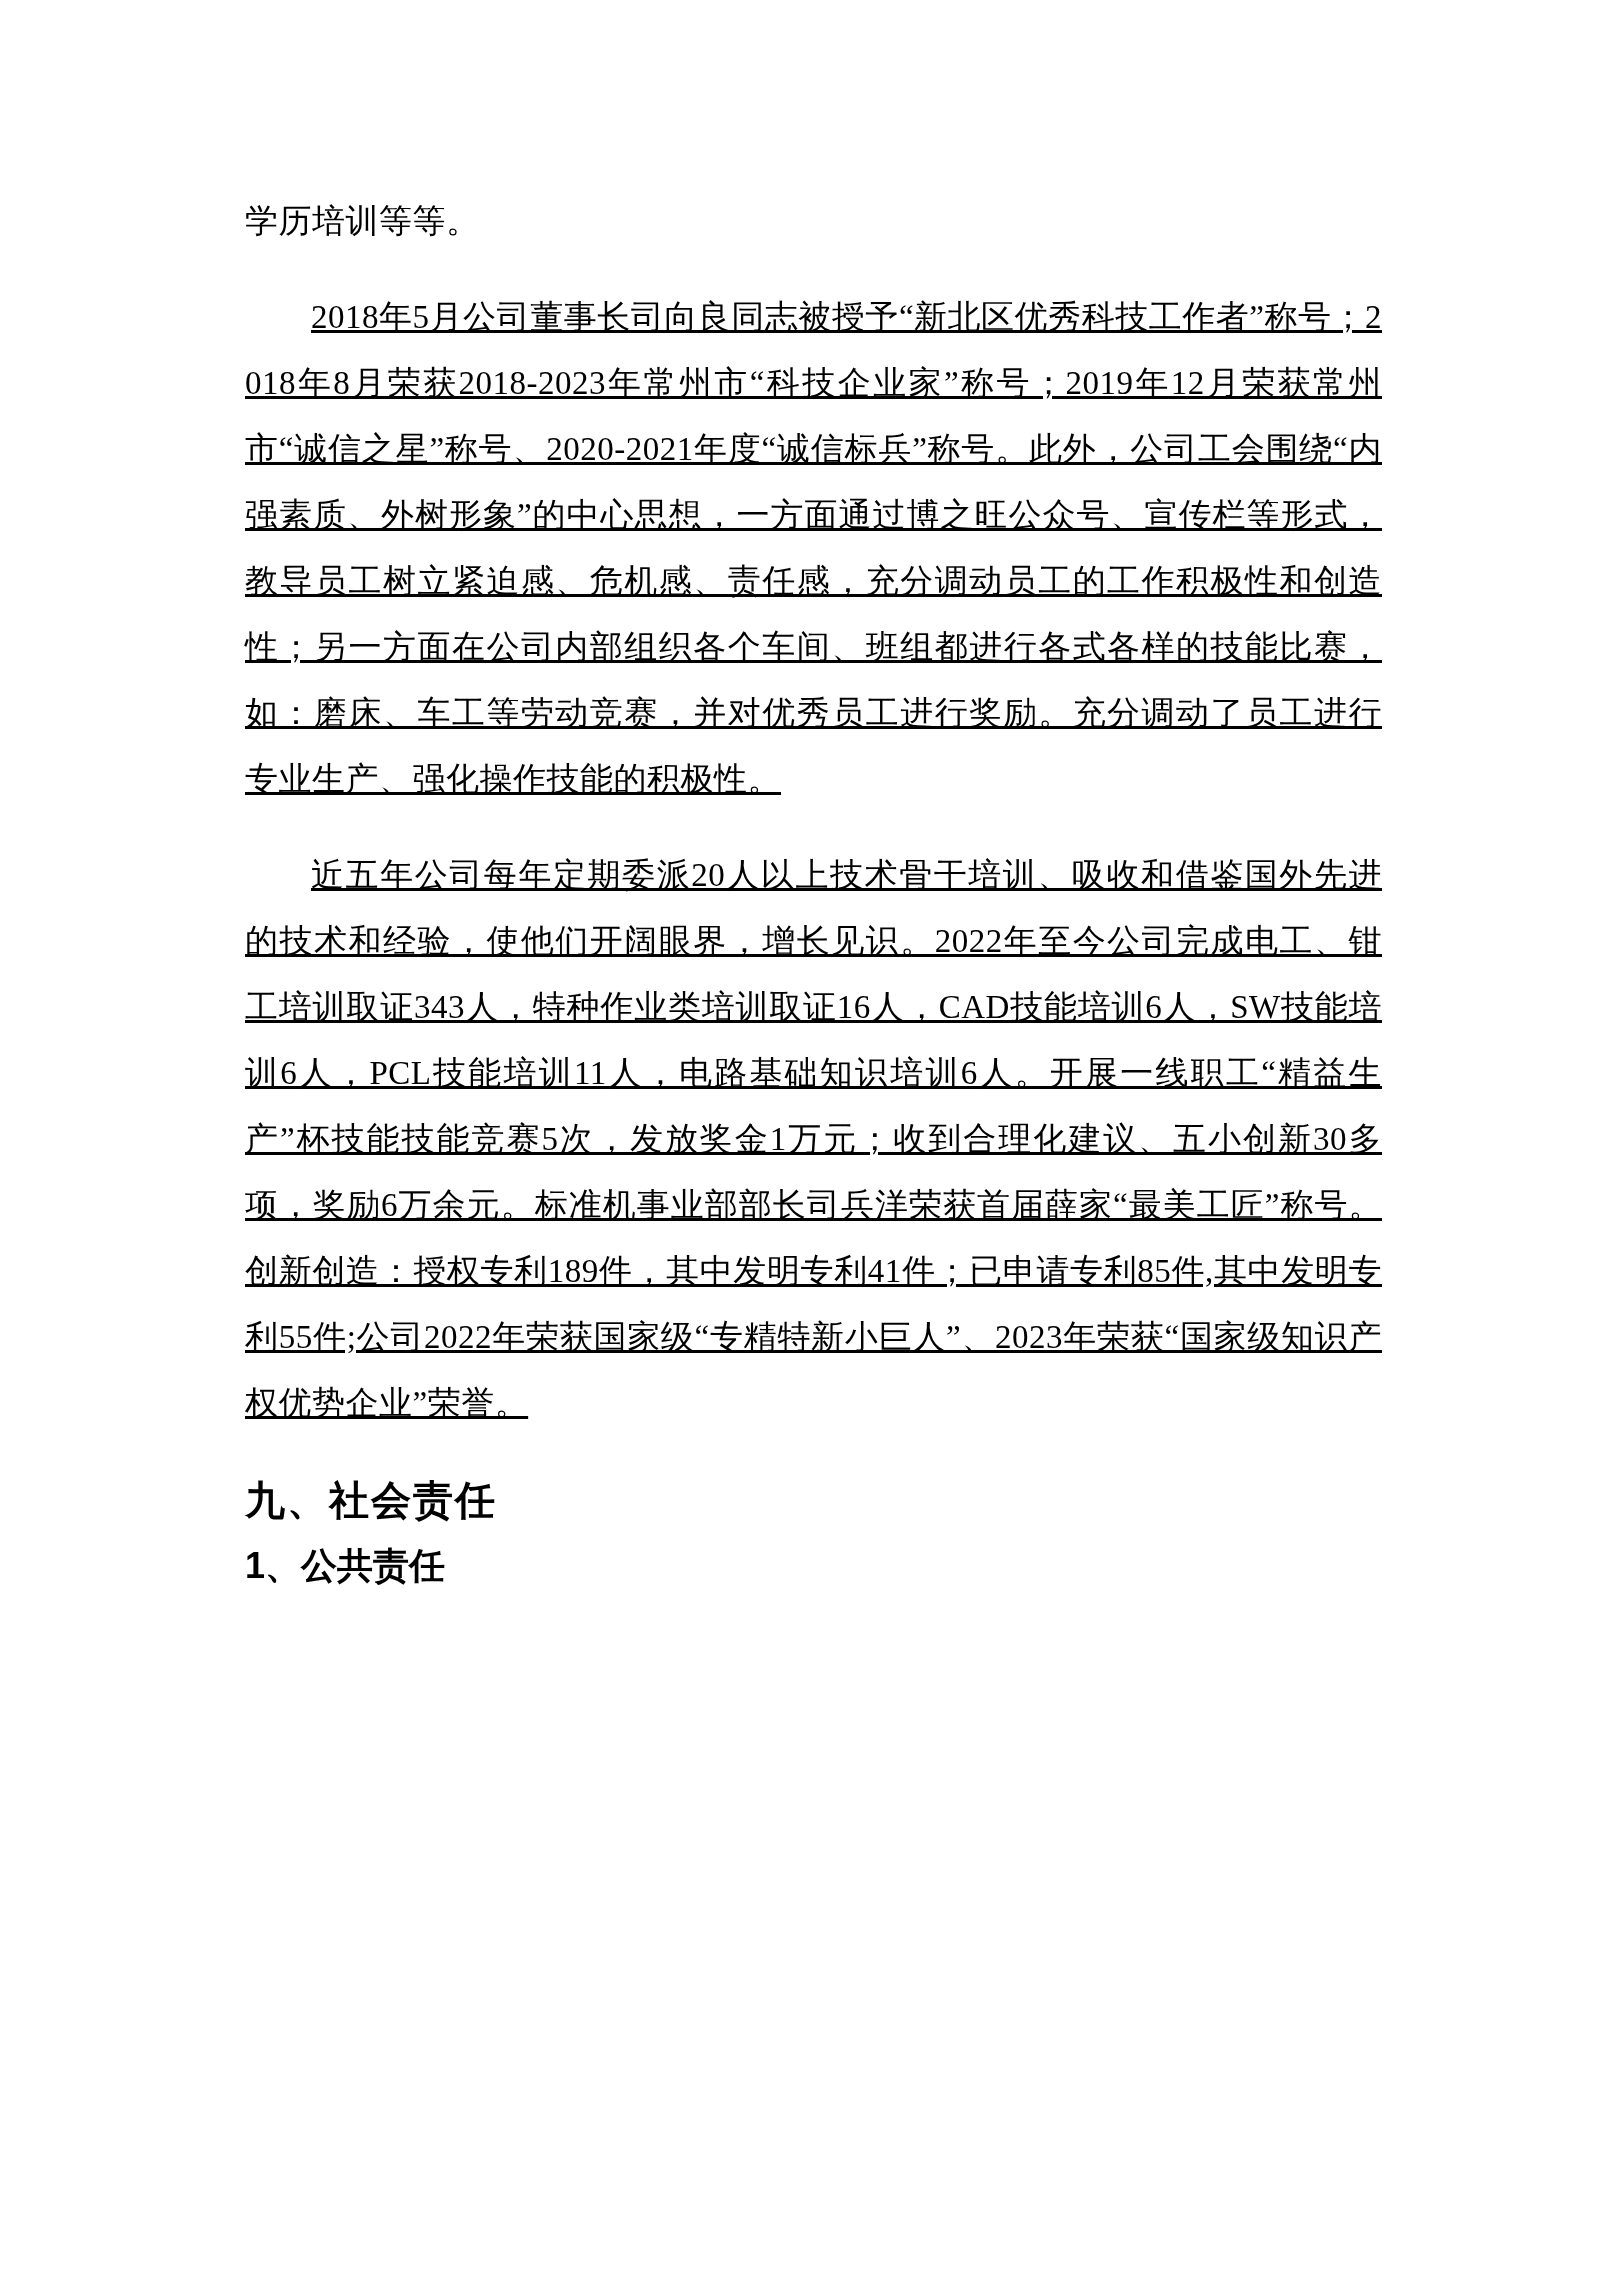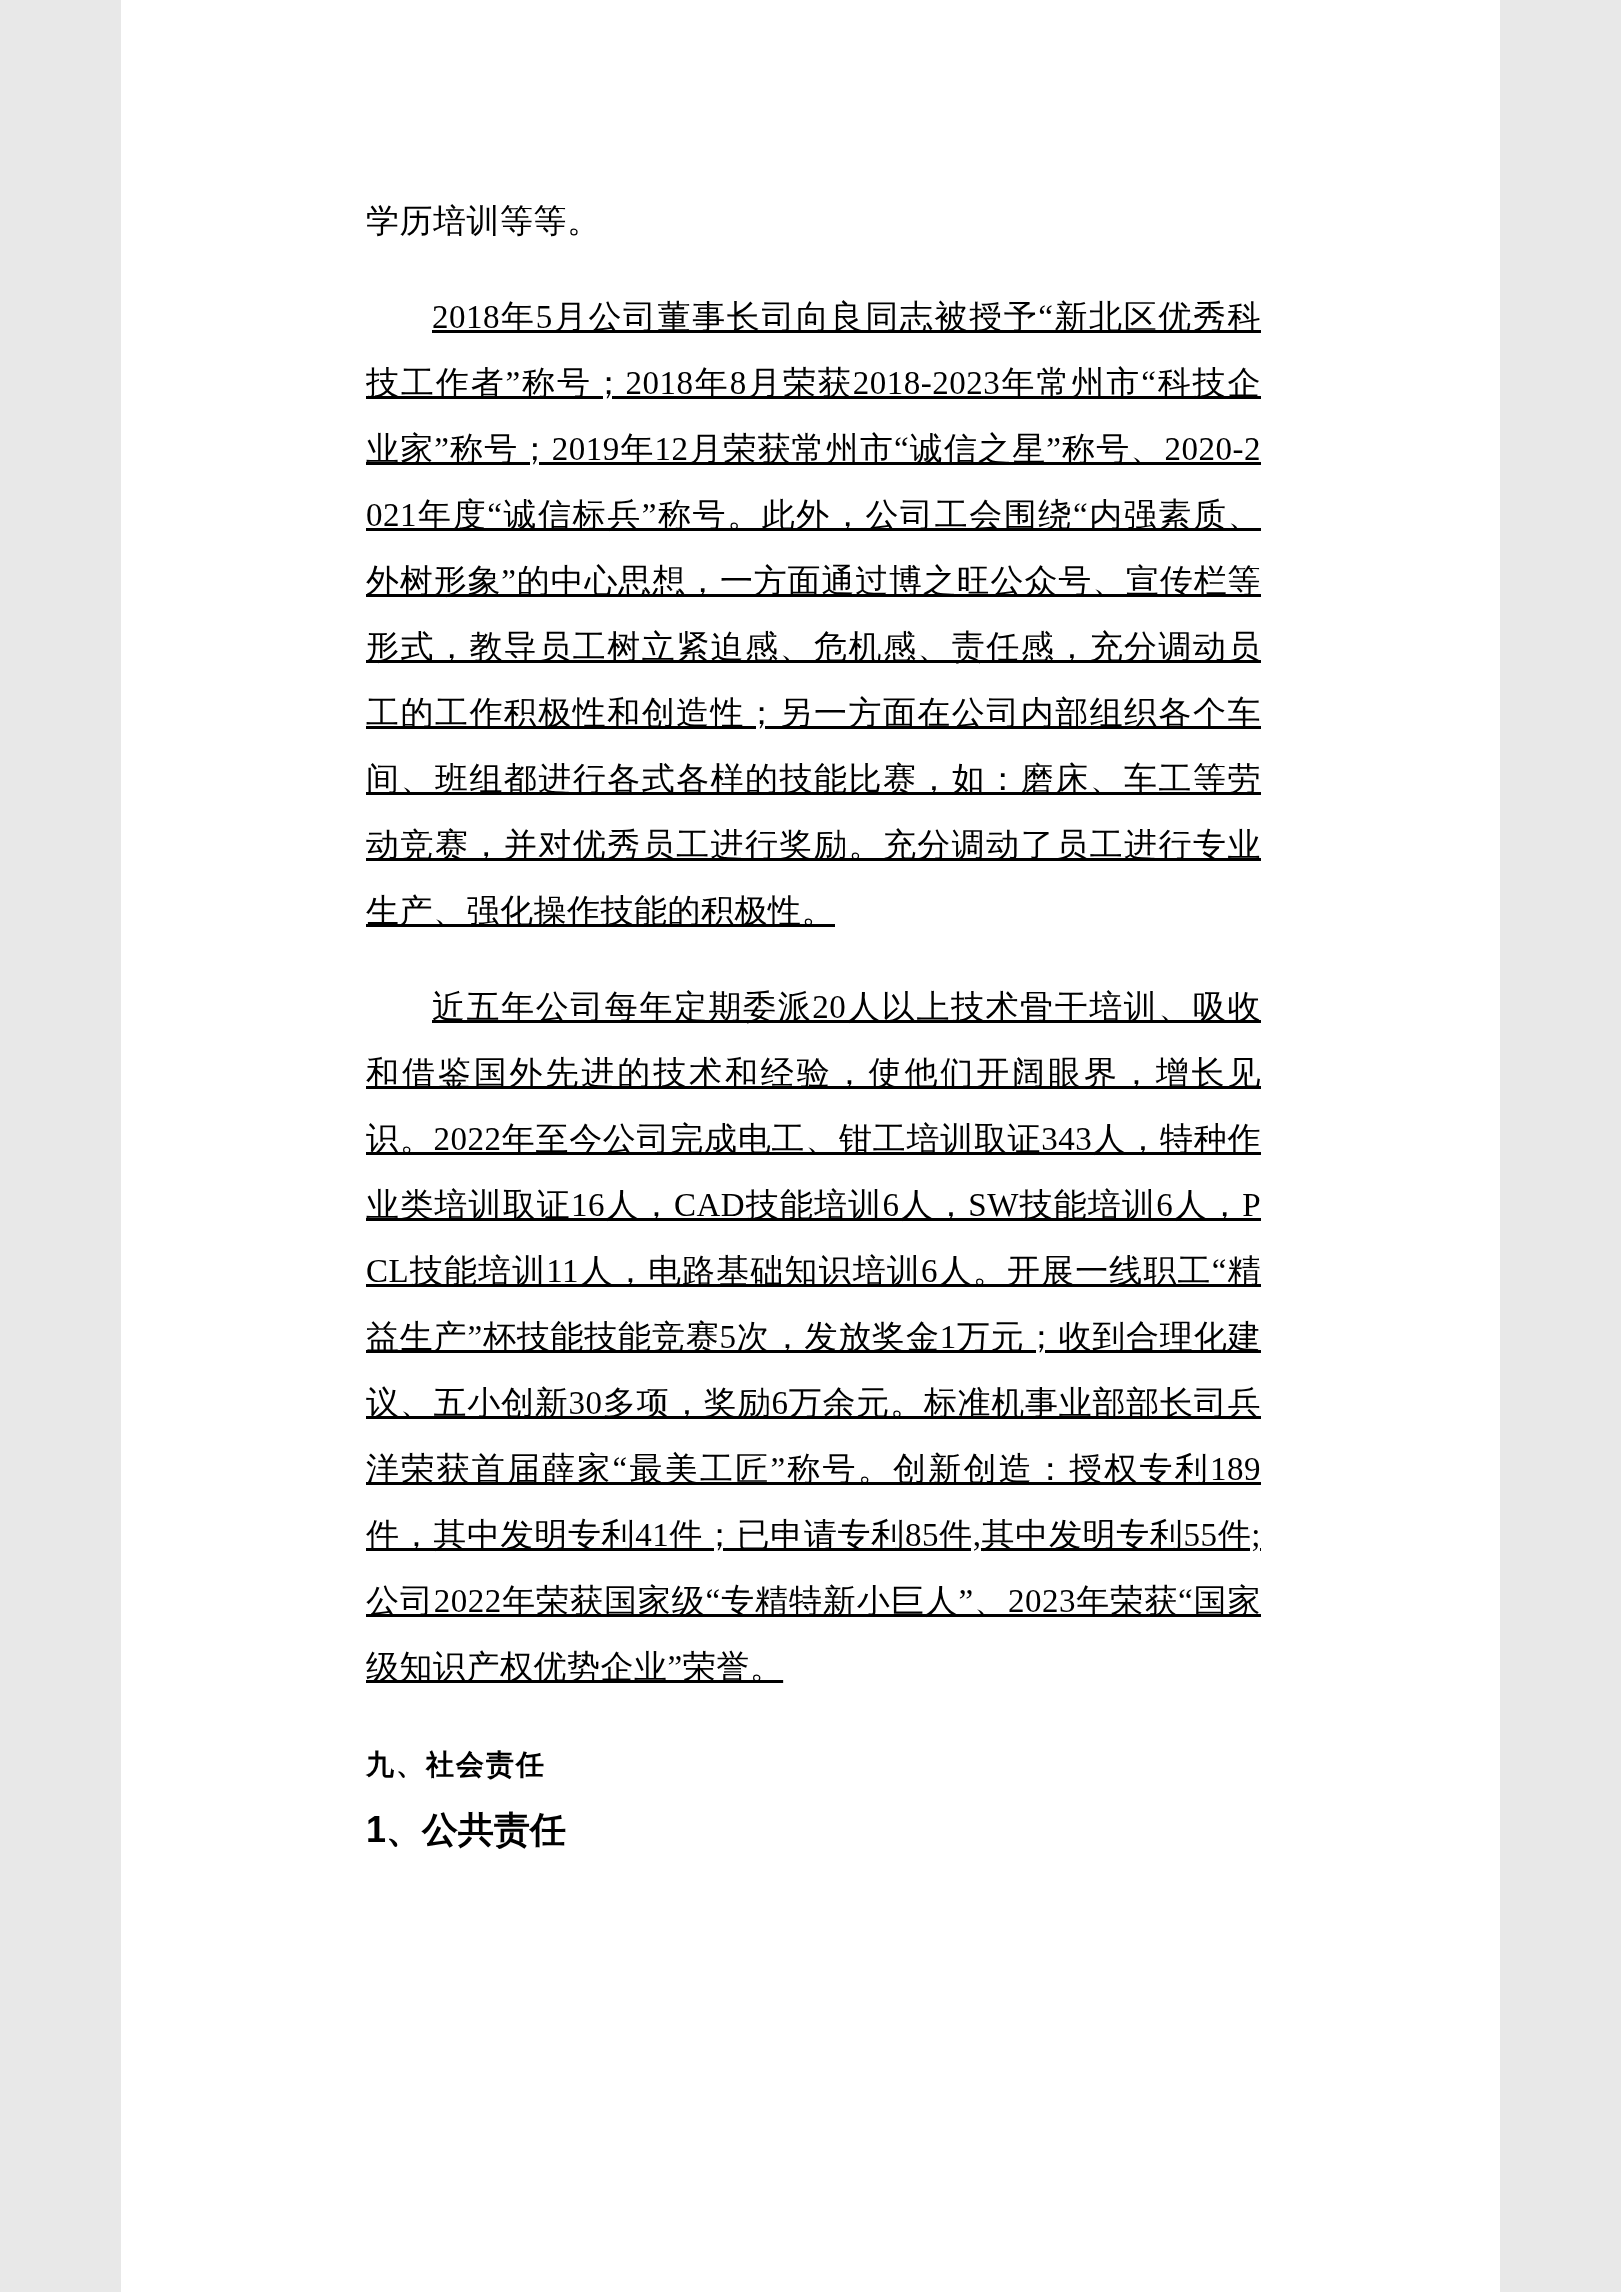--- a/index.html
+++ b/index.html
@@ -2,21 +2,21 @@
 <html><head>
 <meta charset="utf-8">
 <style>
   html, body {
     margin: 0;
     padding: 0;
     background: #e8e8e8;
   }
   .page {
     position: relative;
-    width: 1379px;
+    width: 1621px;
     height: 2293px;
     margin: 0 auto;
     background: #ffffff;
     box-sizing: border-box;
     padding: 188px 239px 0 245px;
     font-family: "Liberation Serif", "DejaVu Serif", serif;
     color: #000000;
     overflow: hidden;
   }
   .body-text {
@@ -30,21 +30,21 @@
   .para-gap {
     margin-top: 30px;
   }
   .indent {
     text-indent: 2em;
     text-decoration: underline;
   }
   .section-heading {
     font-family: "Liberation Sans", "DejaVu Sans", sans-serif;
     font-weight: bold;
-    font-size: 28px;
+    font-size: 40px;
     line-height: 59px;
     margin: 35px 0 0 0;
     letter-spacing: 2px;
   }
   .sub-heading {
     font-family: "Liberation Sans", "DejaVu Sans", sans-serif;
     font-weight: bold;
     font-size: 34px;
     line-height: 47px;
     margin: 51px 0 0 0;

